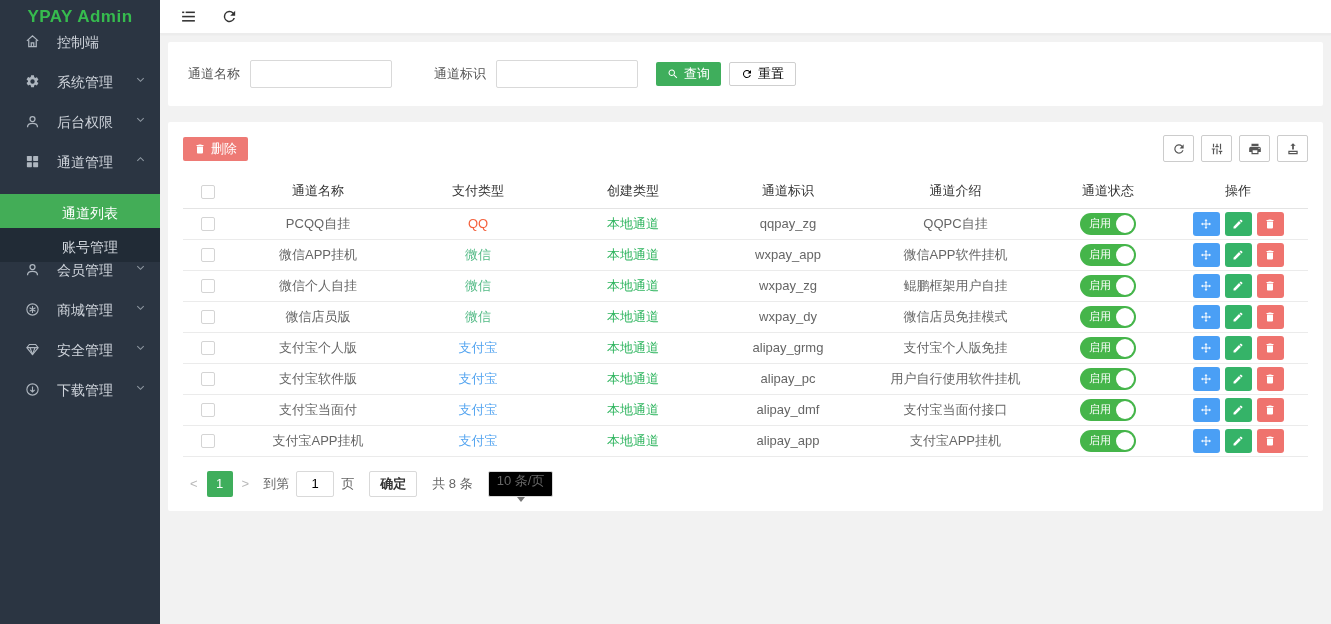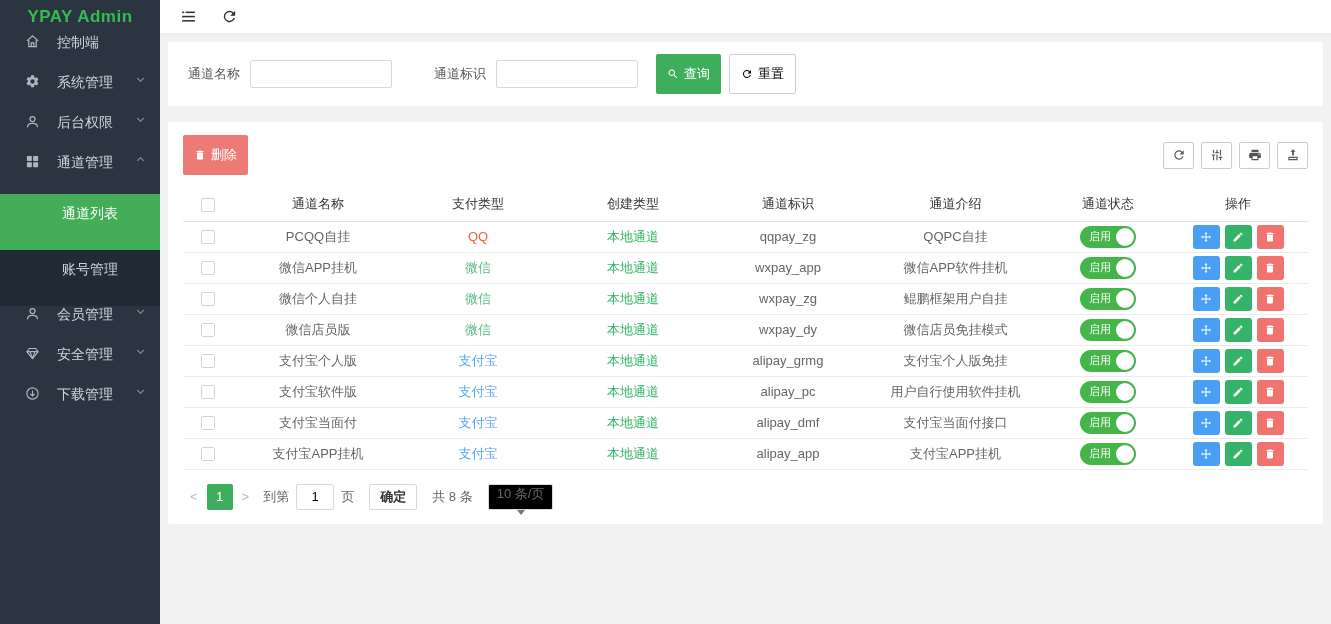--- a/index.html
+++ b/index.html
@@ -10,41 +10,41 @@
   }
   svg { display:block; }
 
   
   .sidebar { position:absolute; left:0; top:0; bottom:0; width:160px; background:#2b3542; color:#cfd4db; z-index:5; }
   .logo { height:34px; line-height:34px; text-align:center; font-size:17px; font-weight:bold; color:#36bb4e; letter-spacing:.5px; }
   .menu-item { height:40px; display:flex; align-items:flex-start; gap:17px; padding:0 14px 0 25px; font-size:14px; cursor:pointer; }
   .menu-item .mi-icon { width:15px; height:15px; color:#aeb6bf; flex:none; }
   .menu-item .arrow { margin-left:auto; width:11px; height:11px; color:#8d97a1; }
   .submenu { background:#212b36; }
-  .submenu-item { height:56px; line-height:38px; padding-left:62px; font-size:14px; color:#cfd4db; cursor:pointer; }
+  .submenu-item { height:34px; line-height:38px; padding-left:62px; font-size:14px; color:#cfd4db; cursor:pointer; }
   .submenu-item.active { background:#43ad57; color:#fff; }
 
   
   .content { margin-left:160px; }
   .topbar { height:34px; background:#fff; display:flex; align-items:center; padding:0 15px 0 20px; border-bottom:1px solid #ececec; box-shadow:0 1px 2px rgba(0,0,0,.04); }
   .tb-icon { width:17px; height:17px; color:#333; cursor:pointer; }
   .tb-left { display:flex; align-items:center; gap:24px; }
   .tb-right { margin-left:auto; display:flex; align-items:center; gap:24px; font-size:13px; color:#333; }
   .tb-link { cursor:pointer; }
   .avatar { width:26px; height:26px; border-radius:50%; flex:none; cursor:pointer;
             background:radial-gradient(circle at 38% 32%, #d8b98a 0%, #a67c4e 35%, #6b4a2d 70%, #2f2015 100%);
             border:1px solid #e0e0e0; }
   .user-name { cursor:pointer; }
 
   
   .search-panel { margin:8px 8px 0 8px; background:#fff; height:64px; display:flex; align-items:center; padding-left:20px; border-radius:2px; }
   .f-label { color:#555; font-size:13px; margin-right:10px; }
   .f-input { width:142px; height:28px; border:1px solid #d9d9d9; border-radius:2px; background:#fff; padding:0 8px; font-size:13px; outline:none; }
   .gap-lg { margin-left:42px; }
-  .btn { height:40px; border-radius:2px; border:none; font-size:13px; display:inline-flex; align-items:center; gap:5px; padding:0 11px; cursor:pointer; font-family:inherit; }
+  .btn { height:24px; border-radius:2px; border:none; font-size:13px; display:inline-flex; align-items:center; gap:5px; padding:0 11px; cursor:pointer; font-family:inherit; }
   .btn-query { background:#3fae5c; color:#fff; margin-left:18px; }
   .btn-reset { background:#fff; color:#000000; border:1px solid #cfcfcf; margin-left:8px; }
   .btn svg { width:12px; height:12px; }
 
   
   .main-panel { margin:16px 8px 0 8px; background:#fff; padding:13px 15px 14px; border-radius:2px; }
   .toolbar { display:flex; align-items:center; }
   .btn-delete { background:#ee7a75; color:#fff; }
   .tool-group { margin-left:auto; display:flex; }
   .tool-btn { width:31px; height:27px; border:1px solid #ccc; border-radius:2px; background:#fff; color:#555; display:inline-flex; align-items:center; justify-content:center; margin-left:7px; cursor:pointer; }
@@ -132,20 +132,30 @@
     <svg class="mi-icon" viewBox="0 0 24 24" fill="none" stroke="currentColor" stroke-width="2">
         <circle cx="12" cy="8" r="4"></circle>
         <path d="M4 21c0-4 4-6 8-6s8 2 8 6"></path>
       </svg>
     <span>会员管理</span>
     <svg class="arrow" viewBox="0 0 24 24" fill="none" stroke="currentColor" stroke-width="2.4">
         <path d="M5 9l7 7 7-7"></path>
       </svg>
   </div>
 
+  <div class="menu-item">
+    <svg class="mi-icon" viewBox="0 0 24 24" fill="none" stroke="currentColor" stroke-width="1.8">
+        <circle cx="12" cy="12" r="9"></circle>
+        <path d="M12 6.5v11M7.3 9.2l9.4 5.6M16.7 9.2l-9.4 5.6"></path>
+      </svg>
+    <span>商城管理</span>
+    <svg class="arrow" viewBox="0 0 24 24" fill="none" stroke="currentColor" stroke-width="2.4">
+        <path d="M5 9l7 7 7-7"></path>
+      </svg>
+  </div>
 
   <div class="menu-item">
     <svg class="mi-icon" viewBox="0 0 24 24" fill="none" stroke="currentColor" stroke-width="1.8">
         <path d="M7 4h10l4 5-9 11L3 9z"></path>
         <path d="M3 9h18M12 20L8 9M12 20l4-11"></path>
       </svg>
     <span>安全管理</span>
     <svg class="arrow" viewBox="0 0 24 24" fill="none" stroke="currentColor" stroke-width="2.4">
         <path d="M5 9l7 7 7-7"></path>
       </svg>

